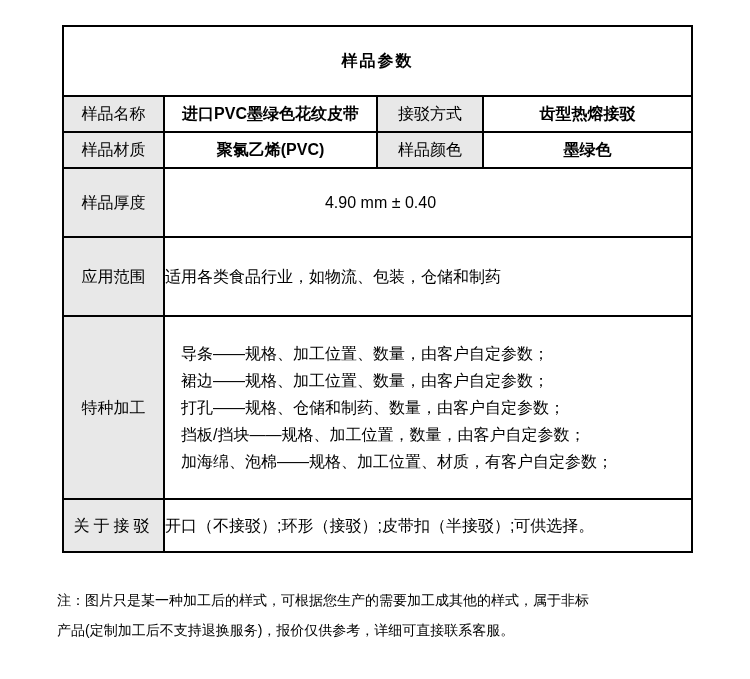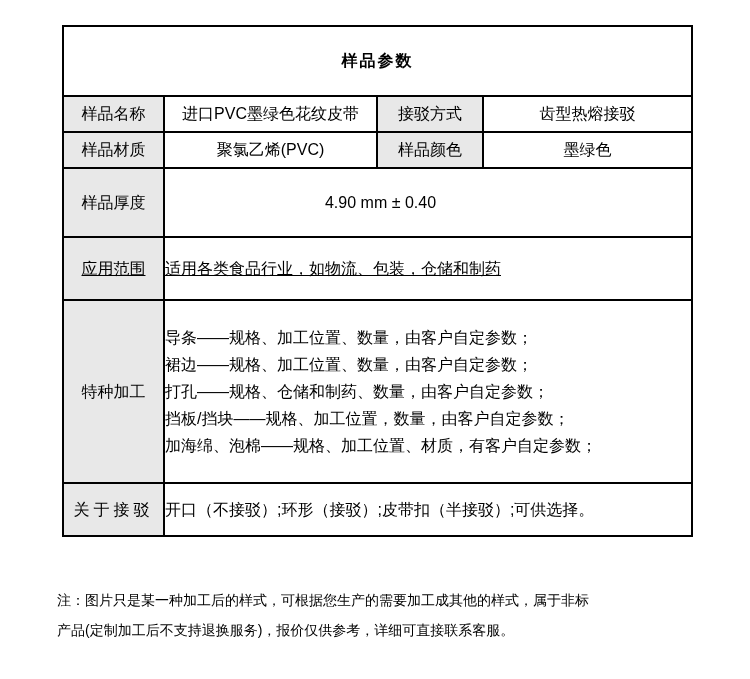--- a/index.html
+++ b/index.html
@@ -29,52 +29,53 @@
   table.spec-table td {
     border: 2px solid #000000;
     padding: 0;
     vertical-align: middle;
     font-size: 16px;
     line-height: 1.35;
   }
   tr.title-row { height: 70px; }
   tr.pair-row  { height: 36px; }
   tr.thick-row { height: 69px; }
-  tr.app-row   { height: 63px; text-decoration: underline; }
+  tr.app-row   { height: 79px; }
   tr.spec-row  { height: 183px; }
   tr.joint-row { height: 53px; }
 
   td.title-cell {
     text-align: center;
     font-size: 24px;
     font-weight: bold;
     letter-spacing: 2px;
   }
   td.label-cell {
     background: #e8e8e8;
     text-align: center;
   }
   td.label-cell.spaced {
     letter-spacing: 4px;
   }
   td.value-cell {
     text-align: center;
   }
   td.value-cell.bold {
-    font-weight: normal;
+    font-weight: bold;
   }
   td.value-cell.thickness {
     padding-right: 95px; 
   }
   td.value-cell.left {
     text-align: left;
   }
   td.value-cell.multiline div {
     line-height: 27px;
     white-space: nowrap;
+    margin-left: 16px;
   }
   .footnote {
     position: absolute;
     left: 57px;
     top: 585px;
     width: 660px;
     font-size: 14px;
     line-height: 30px;
   }
   .footnote div { white-space: nowrap; }

